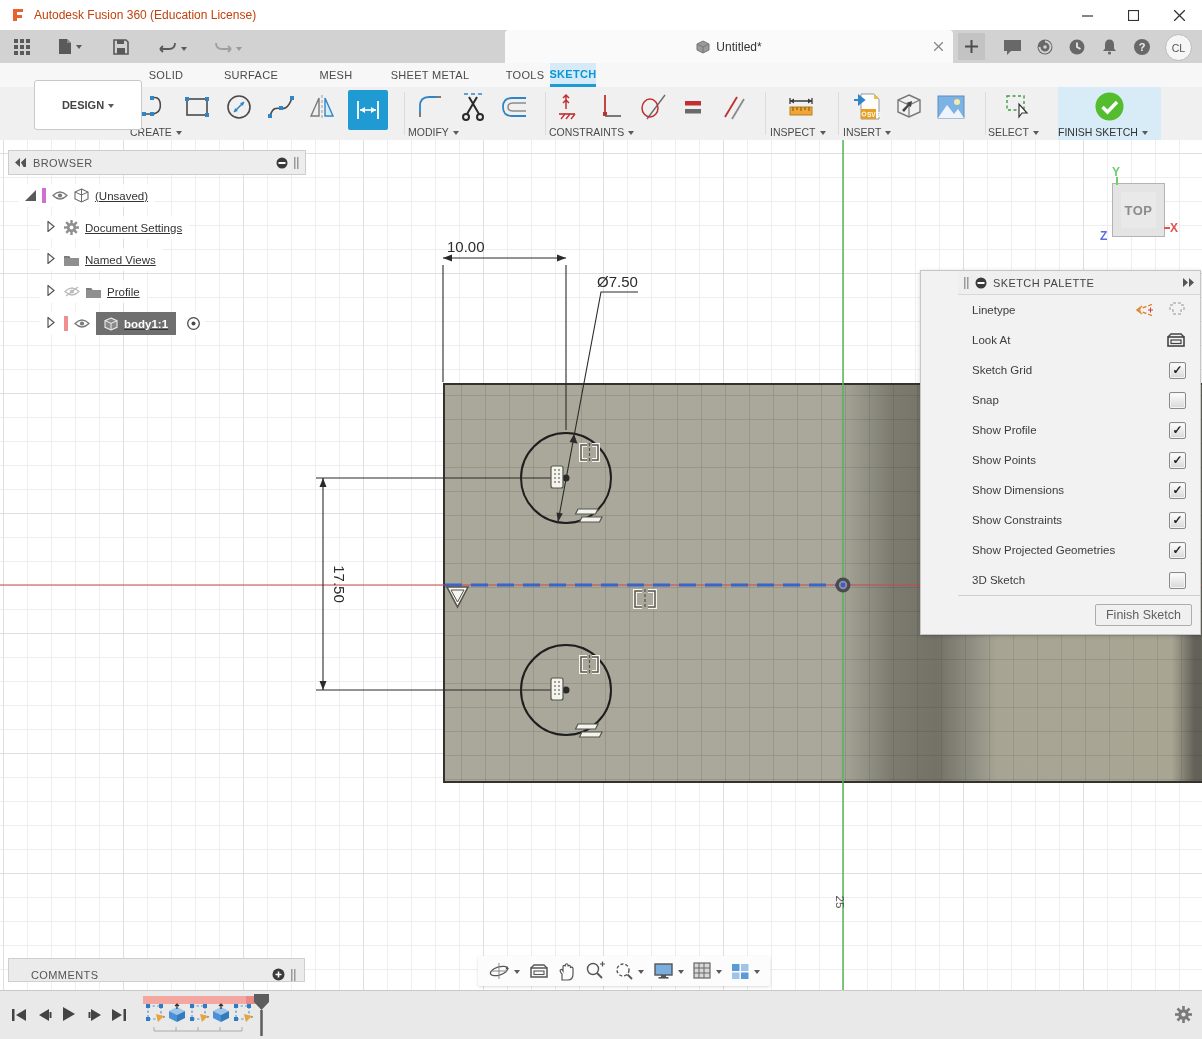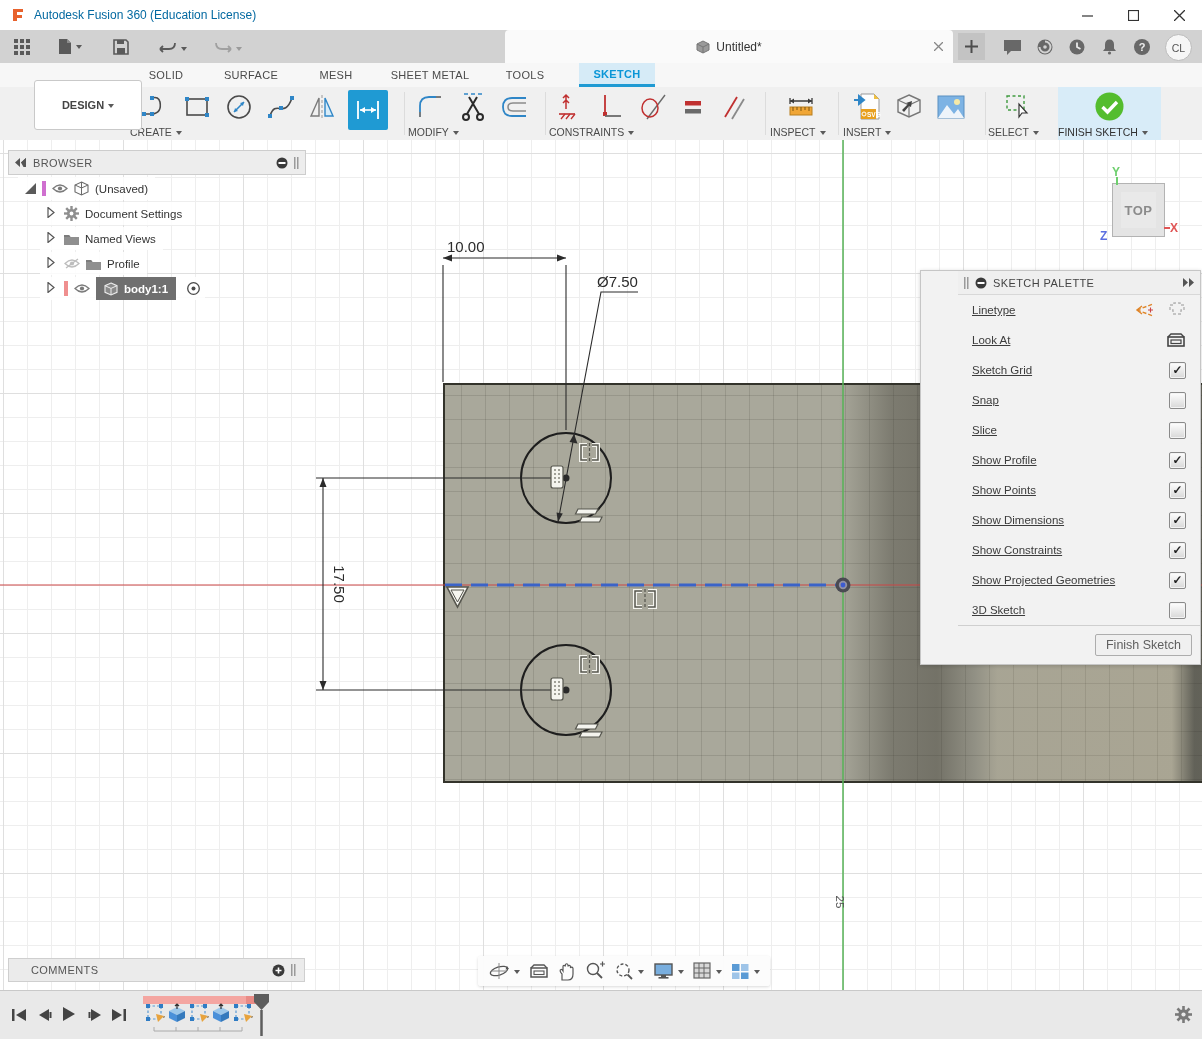--- a/index.html
+++ b/index.html
@@ -3,21 +3,21 @@
 <meta charset="utf-8">
 <style>
   html,body{margin:0;padding:0;background:#888;}
   .app{position:relative;width:1202px;height:1039px;background:#fff;font-family:"Liberation Sans",sans-serif;overflow:hidden;-webkit-font-smoothing:antialiased;}
   .abs{position:absolute;}
   .ico{display:inline-flex;align-items:center;justify-content:center;}
   .caret{width:0;height:0;border:3px solid transparent;border-top:4px solid #5a5a5a;display:inline-block;margin-left:4px;position:relative;top:2px;}
   .caret.lt{border-top-color:#9a9a9a;}
   
   .titlebar{position:absolute;left:0;top:0;width:1202px;height:30px;background:#fff;border-bottom:1px solid #e3e3e3;display:flex;align-items:center;}
-  .apptitle{font-size:12px;color:#0369a1;margin-left:8px;}
+  .apptitle{font-size:12px;color:#c2410c;margin-left:8px;}
   .winbtn{width:46px;height:30px;display:flex;align-items:center;justify-content:center;}
   
   .qat{position:absolute;left:0;top:30px;width:1202px;height:33px;background:#d2d2d2;}
   .qbtn{height:33px;display:inline-flex;align-items:center;justify-content:center;padding:0 8px;}
   .doctab{position:absolute;left:505px;top:0;width:448px;height:33px;background:#fafafa;border-radius:4px 4px 0 0;display:flex;align-items:center;justify-content:center;gap:6px;font-size:12px;color:#333;}
   .plusbtn{position:absolute;left:958px;top:3px;width:27px;height:27px;background:#c3c3c3;display:flex;align-items:center;justify-content:center;}
   
   .rtabs{position:absolute;left:0;top:63px;width:1202px;height:24px;background:#f7f7f7;font-size:11px;color:#4a4a4a;letter-spacing:.3px;}
   .rtab{position:absolute;top:0;height:24px;display:flex;align-items:center;justify-content:center;}
   .rtab.active{background:#d6ebf7;color:#0a96d7;border-bottom:3px solid #1f9ad3;box-sizing:border-box;font-weight:bold;}
@@ -35,39 +35,39 @@
       linear-gradient(#eeeeee 1px,transparent 1px),linear-gradient(90deg,#eeeeee 1px,transparent 1px);
     background-size:120px 120px,120px 120px,24px 24px,24px 24px;background-position:3px 13px;}
   .bodyface{position:absolute;left:443px;top:243px;width:759px;height:400px;background:#a9a89b;box-sizing:border-box;border-top:2px solid #33332b;border-left:2px solid #33332b;border-bottom:2px solid #33332b;
     background-image:linear-gradient(rgba(60,60,50,.16) 1px,transparent 1px),linear-gradient(90deg,rgba(60,60,50,.16) 1px,transparent 1px);background-size:24px 24px;background-position:16px 10px;}
   .bodyshade{position:absolute;left:0;top:0;width:100%;height:100%;
     background:linear-gradient(90deg,rgba(0,0,0,0) 0%,rgba(0,0,0,0) 52%,rgba(52,50,42,.38) 59%,rgba(52,50,42,.46) 65%,rgba(52,50,42,.20) 70%,rgba(160,146,112,.16) 73%,rgba(170,155,120,.22) 96%,rgba(40,40,34,.55) 99%,rgba(40,40,34,.55) 100%);}
   .sketchsvg{position:absolute;left:0;top:0;z-index:3;}
   
   .browser{position:absolute;left:8px;top:10px;width:298px;z-index:8;font-size:11.5px;color:#333;}
   .bheader{height:23px;background:#ededed;border:1px solid #cdcdcd;display:flex;align-items:center;padding:0 6px;gap:6px;font-size:11px;color:#555;letter-spacing:.4px;}
-  .trow{display:flex;align-items:center;margin-top:2px;}
+  .trow{display:flex;align-items:center;margin-top:9px;text-decoration:underline;}
   .chip{display:inline-flex;align-items:center;gap:6px;background:rgba(255,255,255,.85);padding:2px 7px;height:19px;}
   .selchip{display:inline-flex;align-items:center;gap:6px;background:#6f6f6f;color:#fff;font-weight:bold;padding:2px 8px;height:19px;}
   .cbar{width:4px;height:15px;display:inline-block;}
   .exp{font-size:10px;color:#555;width:11px;}
   
   .vc{position:absolute;left:1098px;top:25px;width:86px;height:88px;z-index:8;font-weight:bold;font-size:12px;}
   .vcface{position:absolute;left:14px;top:18px;width:51px;height:52px;background:#e9e9e9;border:1px solid #b3b3b3;display:flex;align-items:center;justify-content:center;color:#8b8b8b;font-size:13px;letter-spacing:.5px;box-shadow:inset 0 0 0 8px #e4e4e4;}
   
   .palette{position:absolute;left:920px;top:130px;width:242px;z-index:9;background:#f2f2f2;border:1px solid #c6c6c6;box-shadow:0 1px 4px rgba(0,0,0,.18);font-size:11.5px;color:#3c3c3c;padding-left:37px;}
   .pheader{height:23px;background:#efefef;border-bottom:1px solid #d8d8d8;display:flex;align-items:center;gap:6px;padding:0 6px;font-size:11px;color:#444;letter-spacing:.4px;}
   .psect{display:flex;align-items:center;gap:6px;font-weight:bold;font-size:12px;color:#222;padding:9px 10px 4px 10px;}
   .prow{height:30px;display:flex;align-items:center;padding:0 14px;}
-  .prow .lbl{flex:1;text-decoration:underline;}
+  .prow .lbl{flex:1;}
   .cb{width:15px;height:15px;border:1px solid #8a8a8a;border-radius:2px;background:linear-gradient(#fefefe,#d8d8d8);display:inline-flex;align-items:center;justify-content:center;font-size:12px;font-weight:bold;color:#222;box-shadow:inset 0 0 0 1px #f4f4f4;}
   .pfooter{border-top:1px solid #cfcfcf;padding:8px 8px;display:flex;justify-content:flex-end;}
   .finishbtn{border:1px solid #adadad;background:#f0f0f0;color:#5f5f5f;font-size:12.5px;padding:3px 10px;border-radius:2px;}
   
-  .comments{position:absolute;left:8px;top:818px;width:297px;height:24px;background:#ebebeb;border:1px solid #cfcfcf;display:flex;align-items:center;padding:0 8px 0 22px;gap:6px;font-size:11px;color:#555;letter-spacing:.4px;z-index:8;box-sizing:border-box;}
+  .comments{position:absolute;left:8px;top:818px;width:297px;height:24px;background:#ebebeb;border:1px solid #cfcfcf;display:flex;align-items:flex-end;padding:0 8px 0 22px;gap:6px;font-size:11px;color:#555;letter-spacing:.4px;z-index:8;box-sizing:border-box;}
   .navbar{position:absolute;left:478px;top:816px;height:30px;background:rgba(252,252,252,.95);border-radius:3px;box-shadow:0 1px 3px rgba(0,0,0,.15);display:flex;align-items:center;padding:0 10px;gap:9px;z-index:8;}
   
   .timeline{position:absolute;left:0;top:990px;width:1202px;height:49px;background:#e9e9e9;border-top:1px solid #c9c9c9;z-index:10;}
   .pb{display:inline-flex;align-items:center;justify-content:center;width:22px;height:24px;}
   .tlitem{position:absolute;top:12px;width:20px;height:20px;}
   .pinkbar{position:absolute;left:143px;top:5px;width:113px;height:8px;background:#f4a6a1;}
   .pinkbar .darkend{position:absolute;right:0;top:0;width:10px;height:8px;background:#e98b86;}
   text{font-family:"Liberation Sans",sans-serif;}
 </style>
 </head>
@@ -204,21 +204,21 @@
       </span>
     <span class="rtab" style="left:312px;width:48px">
         <span>MESH</span>
       </span>
     <span class="rtab" style="left:390px;width:80px">
         <span>SHEET METAL</span>
       </span>
     <span class="rtab" style="left:498px;width:54px">
         <span>TOOLS</span>
       </span>
-    <span class="rtab active" style="left:579px;width:76px">
+    <span class="rtab active" style="left:550px;width:46px">
         <span>SKETCH</span>
       </span>
   </div>
 
   <div class="ribbon">
 
     <div class="grp" style="left:130px;width:266px">
       <div class="gicons" style="margin-top:3px">
         <span class="ico">
             <svg width="34" height="34">
@@ -677,26 +677,20 @@
           </span>
       </div>
       <div class="prow">
         <span class="lbl">Sketch Grid</span>
         <span class="cb">
             <span>✓</span>
           </span>
       </div>
       <div class="prow">
         <span class="lbl">Snap</span>
-        <span class="cb">
-            <span></span>
-          </span>
-      </div>
-      <div class="prow">
-        <span class="lbl">Slice</span>
         <span class="cb">
             <span></span>
           </span>
       </div>
       <div class="prow">
         <span class="lbl">Show Profile</span>
         <span class="cb">
             <span>✓</span>
           </span>
       </div>

